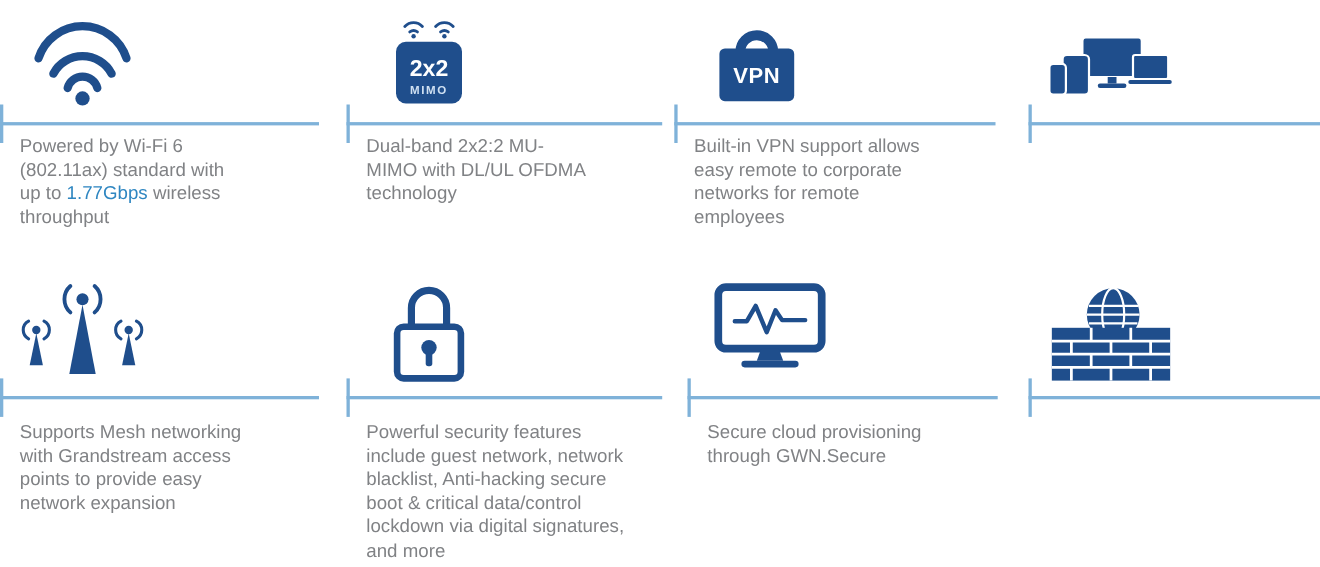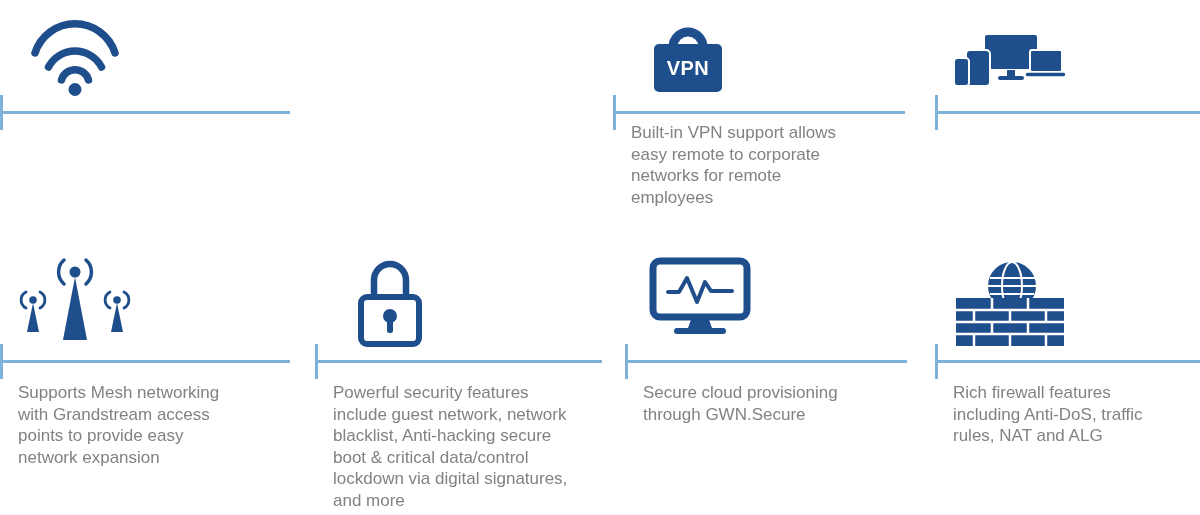--- a/index.html
+++ b/index.html
@@ -38,22 +38,40 @@
   <section class="cell" style="left:0;top:0">
     <div class="icon-area">
       <svg width="110" height="86" viewBox="0 0 110 86" aria-hidden="true">
         <path class="s" stroke-width="7.5" stroke-linecap="round" d="M15 42 A42 42 0 0 1 95 42"></path>
         <path class="s" stroke-width="7.5" stroke-linecap="round" d="M28.5 56 A30 30 0 0 1 81.5 56"></path>
         <path class="s" stroke-width="7.5" stroke-linecap="round" d="M41.5 69 A14 14 0 0 1 68.5 69"></path>
         <circle class="f" cx="55" cy="78.5" r="6.5"></circle>
       </svg>
     </div>
     <div class="rule" style="width:290px"></div>
+    <p class="desc" style="width:208px"><span>Powered by Wi-Fi 6 (802.11ax) standard with up to </span><span class="hl">1.77Gbps</span><span> wireless throughput</span></p>
   </section>
 
+  <section class="cell" style="left:315px;top:0">
+    <div class="icon-area">
+      <svg width="86" height="86" viewBox="0 0 86 86" aria-hidden="true">
+        <path class="s" stroke-width="2.6" stroke-linecap="round" d="M21 13 A11 11 0 0 1 37 13"></path>
+        <path class="s" stroke-width="2.6" stroke-linecap="round" d="M25.5 18 A6 6 0 0 1 32.5 18"></path>
+        <circle class="f" cx="29" cy="22" r="2"></circle>
+        <path class="s" stroke-width="2.6" stroke-linecap="round" d="M49 13 A11 11 0 0 1 65 13"></path>
+        <path class="s" stroke-width="2.6" stroke-linecap="round" d="M53.5 18 A6 6 0 0 1 60.5 18"></path>
+        <circle class="f" cx="57" cy="22" r="2"></circle>
+        <rect class="f" x="13" y="27" width="60" height="56" rx="9"></rect>
+        <text class="box-label" x="43" y="58" text-anchor="middle">2x2</text>
+        <text class="box-sub" x="43" y="74" text-anchor="middle">MIMO</text>
+      </svg>
+    </div>
+    <div class="rule" style="width:287px"></div>
+    <p class="desc" style="width:205px">Dual-band 2x2:2 MU-MIMO with DL/UL OFDMA technology</p>
+  </section>
 
   <section class="cell" style="left:613px;top:0">
     <div class="icon-area">
       <svg width="86" height="78" viewBox="0 0 86 78" aria-hidden="true">
         <path class="s" stroke-width="9" d="M28 28 A15 15 0 0 1 58 28"></path>
         <rect class="f" x="9" y="25" width="68" height="48" rx="5"></rect>
         <text class="badge-label" x="43" y="56" text-anchor="middle">VPN</text>
       </svg>
     </div>
     <div class="rule" style="width:292px"></div>
@@ -127,16 +145,15 @@
       <svg width="108" height="90" viewBox="0 0 108 90" aria-hidden="true">
         <circle class="f" cx="56" cy="28" r="24"></circle>
         <ellipse class="sw" stroke-width="2" cx="56" cy="28" rx="10" ry="24"></ellipse>
         <path class="sw" stroke-width="2" d="M34 20 H79 M32 28 H80 M34 36 H78"></path>
         <rect class="f" x="0" y="40" width="108" height="48"></rect>
         <path class="sw" stroke-width="2.5" d="M0 52 H108 M0 64 H108 M0 76 H108"></path>
         <path class="sw" stroke-width="2.5" d="M36 40 V52 M72 40 V52 M18 52 V64 M54 52 V64 M90 52 V64 M36 64 V76 M72 64 V76 M18 76 V88 M54 76 V88 M90 76 V88"></path>
       </svg>
     </div>
     <div class="rule" style="width:265px"></div>
-    <p class="desc" style="width:215px">Rich firewall features including Anti-DoS, traffic rules, NAT and ALG</p>
   </section>
 
 </div>
 
 </body></html>

